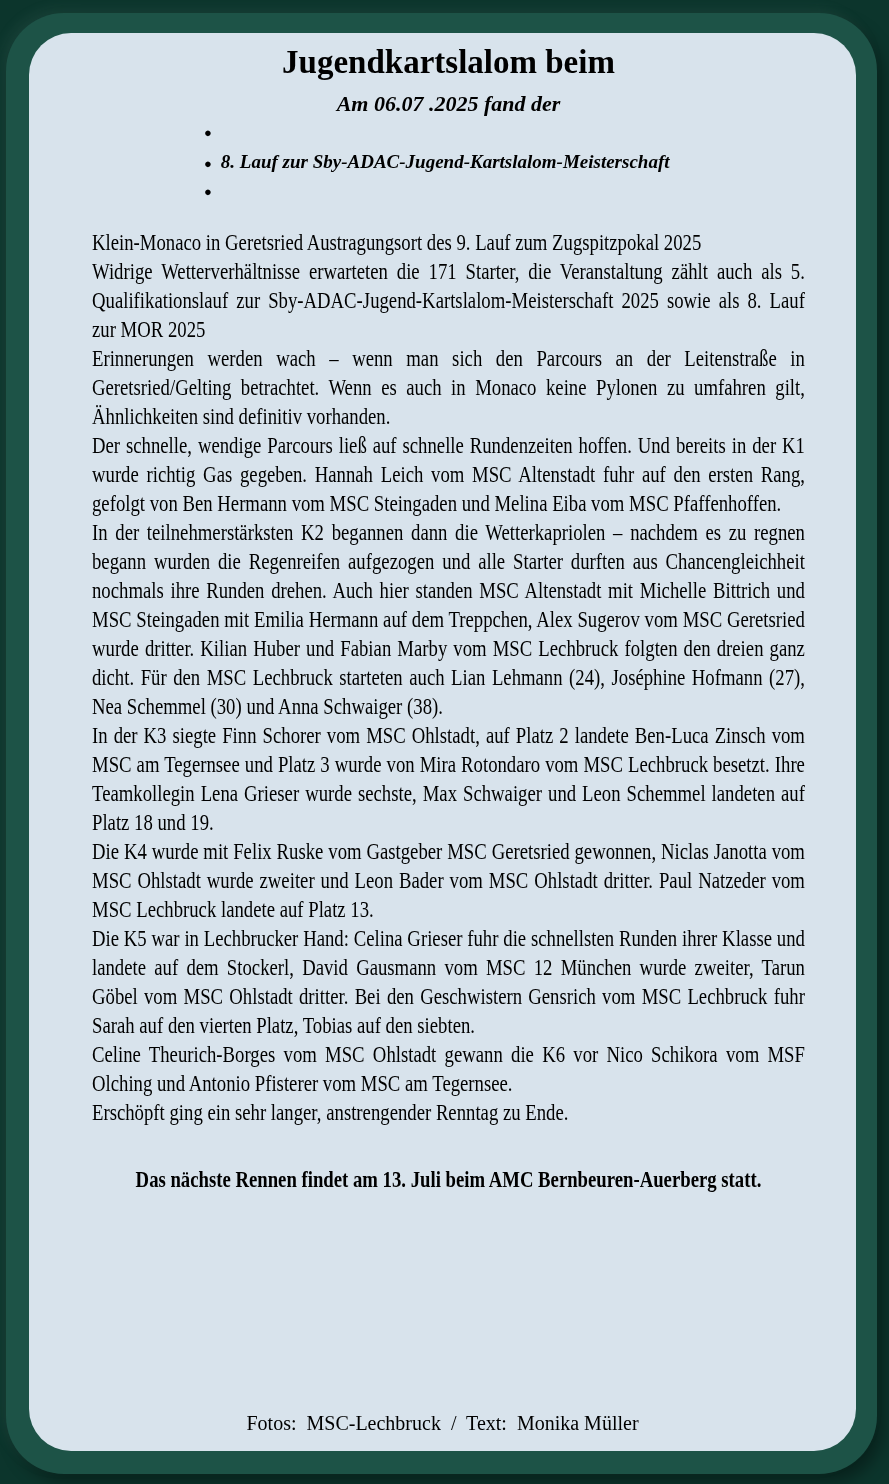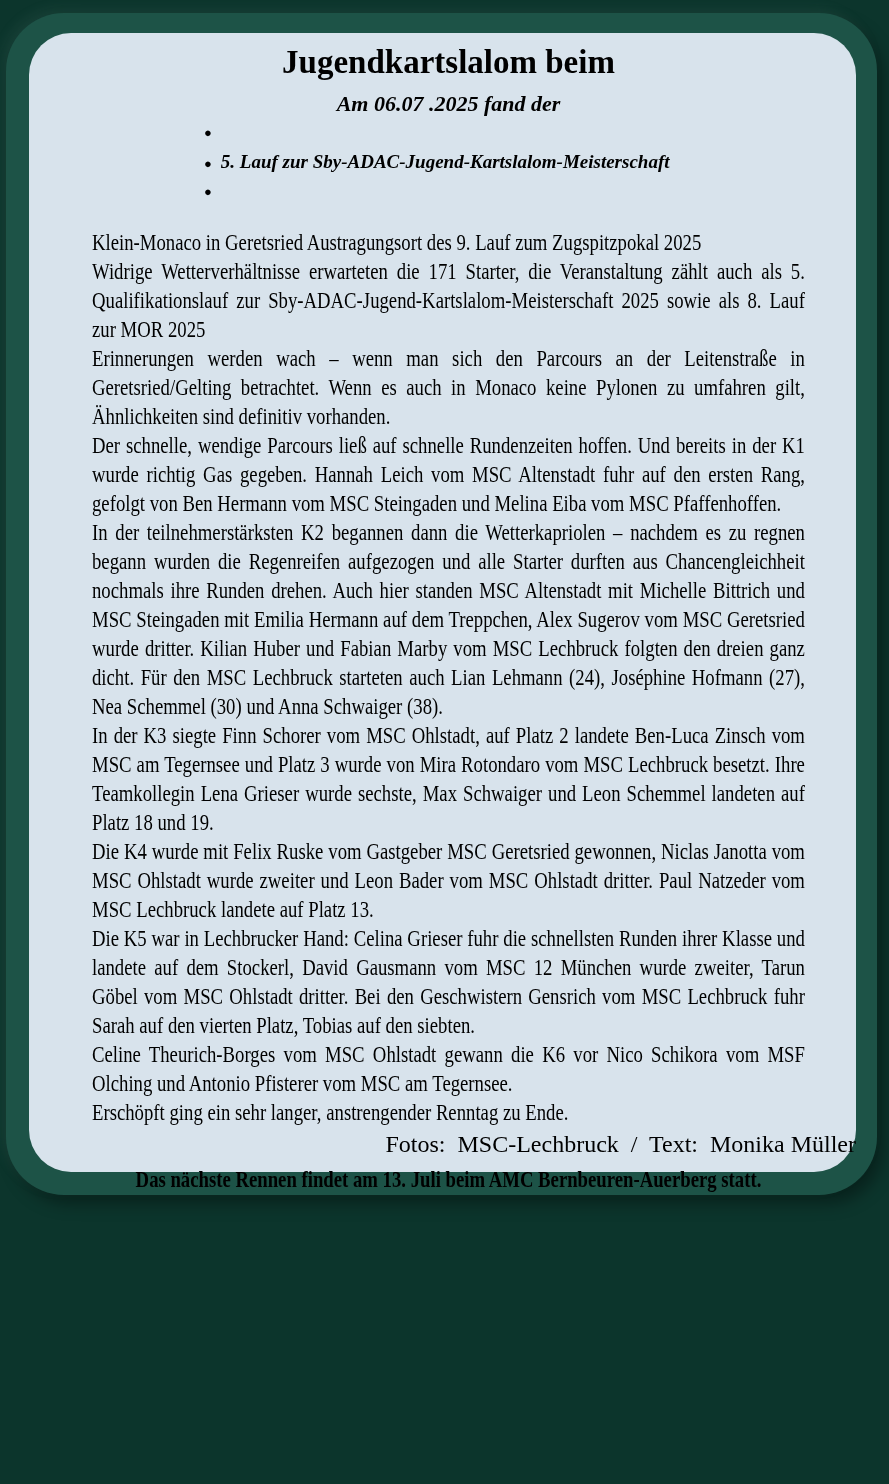--- a/index.html
+++ b/index.html
@@ -13,21 +13,21 @@
     background: #0c352c;
     font-family: "Liberation Serif", serif;
     color: #000;
     overflow: hidden;
   }
   .frame {
     position: absolute;
     left: 6px;
     top: 13px;
     width: 871px;
-    height: 1182px;
+    height: 1461px;
     background: #1d5347;
     border-radius: 58px;
     box-shadow: -5px -5px 12px rgba(120,160,150,0.10), 7px 9px 16px rgba(0,0,0,0.35);
   }
   .card {
     position: absolute;
     left: 23px;
     top: 20px;
     right: 21px;
     bottom: 23px;
@@ -89,22 +89,22 @@
   .closing {
     margin: 38px 0 0 0;
     text-align: center;
     font-weight: bold;
   }
   .credits {
     position: absolute;
     left: 0;
     right: 0;
     bottom: 13px;
-    text-align: right;
-    font-size: 24px;
+    text-align: center;
+    font-size: 20px;
     line-height: 29px;
     white-space: pre-wrap;
   }
 </style>
 </head>
 <body>
 
 <div class="frame">
   <div class="card">
     <div class="content">
@@ -114,21 +114,21 @@
       </h1>
 
       <div class="subtitle">Am 06.07 .2025 fand der</div>
 
       <div class="bullets">
         <div class="bullet-row">
           <span class="bullet-dot">●</span>
         </div>
         <div class="bullet-row">
           <span class="bullet-dot">●</span>
-          <span>5. Lauf zur Sby-ADAC-Jugend-Kartslalom-Meisterschaft</span>
+          <span>8. Lauf zur Sby-ADAC-Jugend-Kartslalom-Meisterschaft</span>
         </div>
         <div class="bullet-row">
           <span class="bullet-dot">●</span>
         </div>
       </div>
 
       <div class="body-block">
         <p class="para">Klein-Monaco in Geretsried Austragungsort des 9. Lauf zum Zugspitzpokal 2025</p>
         <p class="para">Widrige Wetterverhältnisse erwarteten die 171 Starter, die Veranstaltung zählt auch als 5. Qualifikationslauf zur Sby-ADAC-Jugend-Kartslalom-Meisterschaft 2025 sowie als 8. Lauf zur MOR 2025</p>
         <p class="para">Erinnerungen werden wach – wenn man sich den Parcours an der Leitenstraße in Geretsried/Gelting betrachtet. Wenn es auch in Monaco keine Pylonen zu umfahren gilt, Ähnlichkeiten sind definitiv vorhanden.</p>

